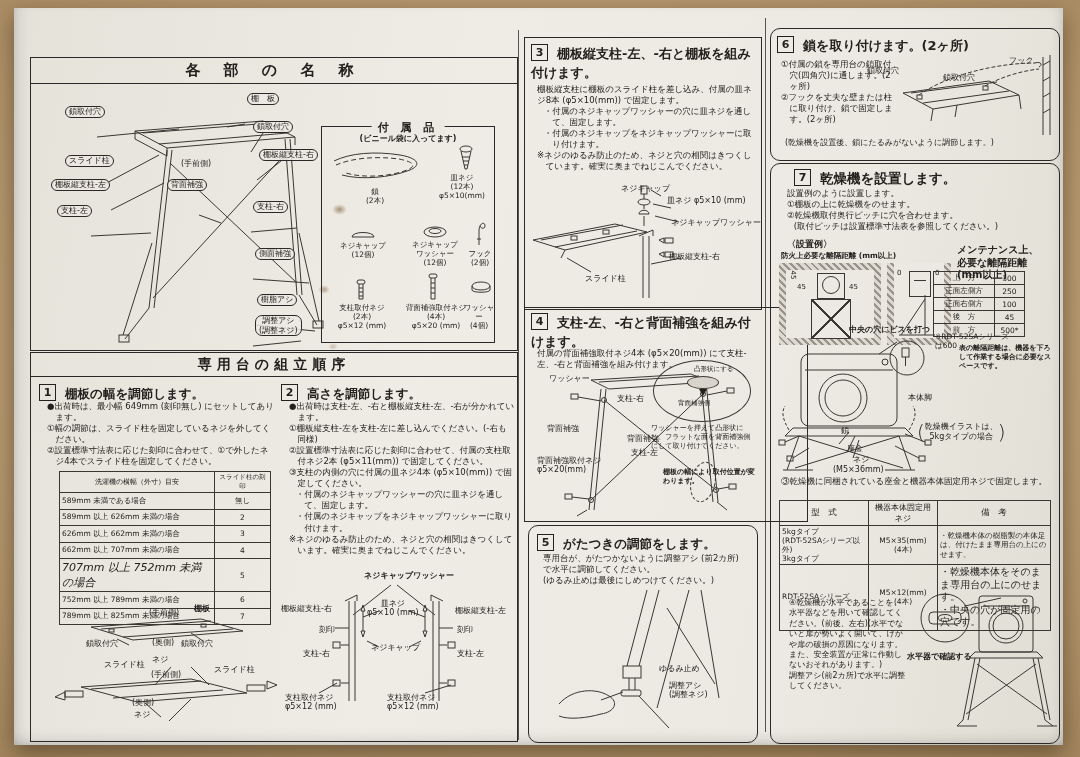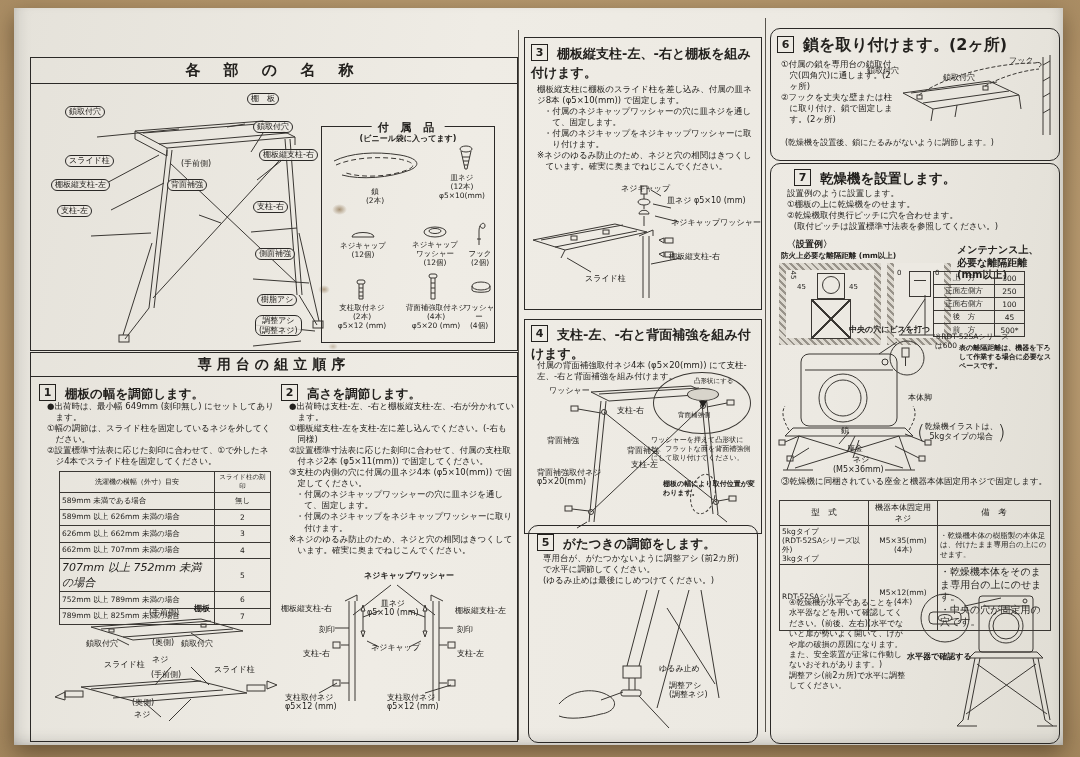--- a/index.html
+++ b/index.html
@@ -367,21 +367,21 @@
         <line x1="120" y1="86" x2="150" y2="80"></line>
       <line x1="36" y1="80" x2="60" y2="94"></line>
     </svg>
     <span class="lbl" style="left:96px;top:146px;">ネジキャップ</span>
     <span class="lbl" style="left:142px;top:158px;">皿ネジ φ5×10 (mm)</span>
     <span class="lbl" style="left:146px;top:180px;">ネジキャップワッシャー</span>
     <span class="lbl" style="left:144px;top:214px;">棚板縦支柱-右</span>
     <span class="lbl" style="left:60px;top:236px;">スライド柱</span>
   </div>
 
-  <div class="box" style="left:510px;top:311px;width:236px;height:213px;">
+  <div class="box" style="left:510px;top:299px;width:236px;height:213px;padding-left:46px;">
     <div class="abs" style="left:6px;top:4px;width:224px;">
       <span class="snum">4</span>
       <span class="stitle" style="font-size:13px;">支柱-左、-右と背面補強を組み付けます。</span>
     </div>
     <div class="abs body8" style="left:12px;top:40px;width:218px;">付属の背面補強取付ネジ4本 (φ5×20(mm)) にて支柱-左、-右と背面補強を組み付けます。</div>
     <svg style="left:6px;top:62px;width:224px;height:148px;" viewBox="0 0 224 148">
       <polygon points="60,10 160,4 178,12 78,19"></polygon>
       <line x1="68" y1="12" x2="168" y2="6"></line>
       <line x1="70" y1="19" x2="58" y2="140"></line>
         <line x1="75" y1="19" x2="63" y2="140"></line>
@@ -446,21 +446,21 @@
       <line x1="130" y1="140" x2="100" y2="108"></line>
     </svg>
     <span class="lbl" style="left:130px;top:138px;">ゆるみ止め</span>
     <span class="lbl pre" style="left:140px;top:155px;white-space:pre-line;">調整アシ
 (調整ネジ)</span>
   </div>
 
   <div class="box rbox" style="left:756px;top:20px;width:288px;height:131px;">
     <div class="abs" style="left:6px;top:6px;">
       <span class="snum">6</span>
-      <span class="stitle" style="font-size:16px;">鎖を取り付けます。(2ヶ所)</span>
+      <span class="stitle" style="font-size:13px;">鎖を取り付けます。(2ヶ所)</span>
     </div>
     <div class="abs body8" style="left:10px;top:30px;width:116px;">
       <div class="hang">①付属の鎖を専用台の鎖取付穴(四角穴)に通します。(2ヶ所)</div>
       <div class="hang">②フックを丈夫な壁または柱に取り付け、鎖で固定します。(2ヶ所)</div>
     </div>
     <div class="abs" style="left:14px;top:108px;width:268px;font-size:8px;">(乾燥機を設置後、鎖にたるみがないように調節します。)</div>
     <svg style="left:126px;top:26px;width:158px;height:82px;" viewBox="0 0 158 82">
       <line x1="146" y1="2" x2="146" y2="80"></line>
         <line x1="153" y1="0" x2="153" y2="80"></line>
       <line x1="146" y1="10" x2="153" y2="6"></line>

